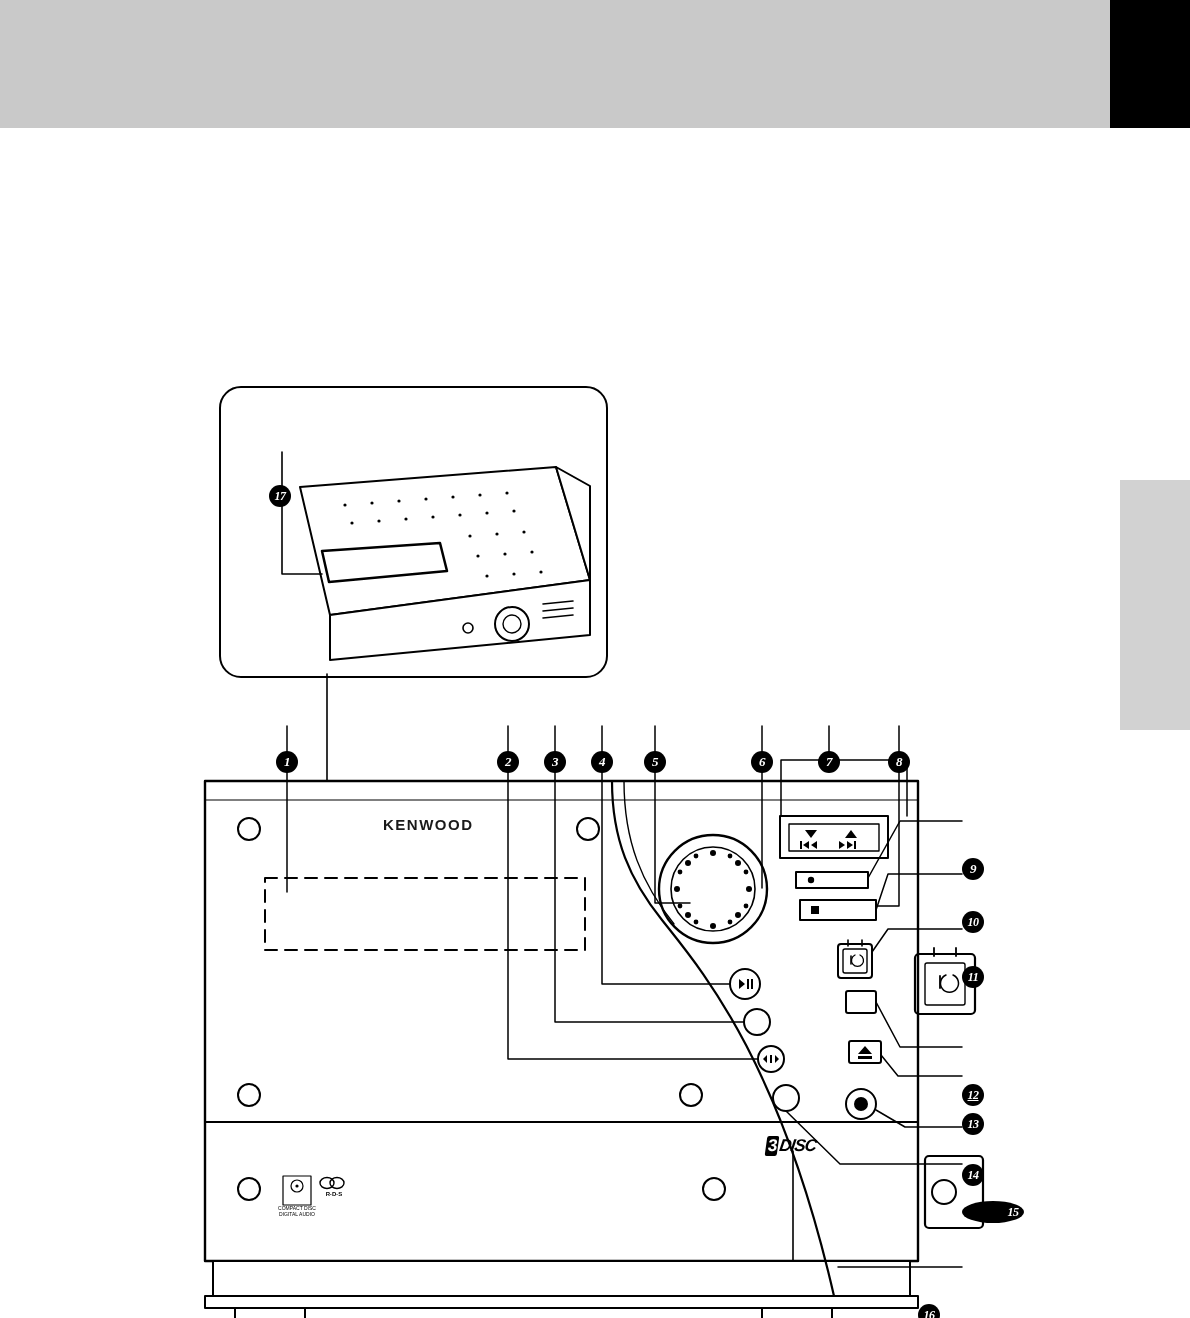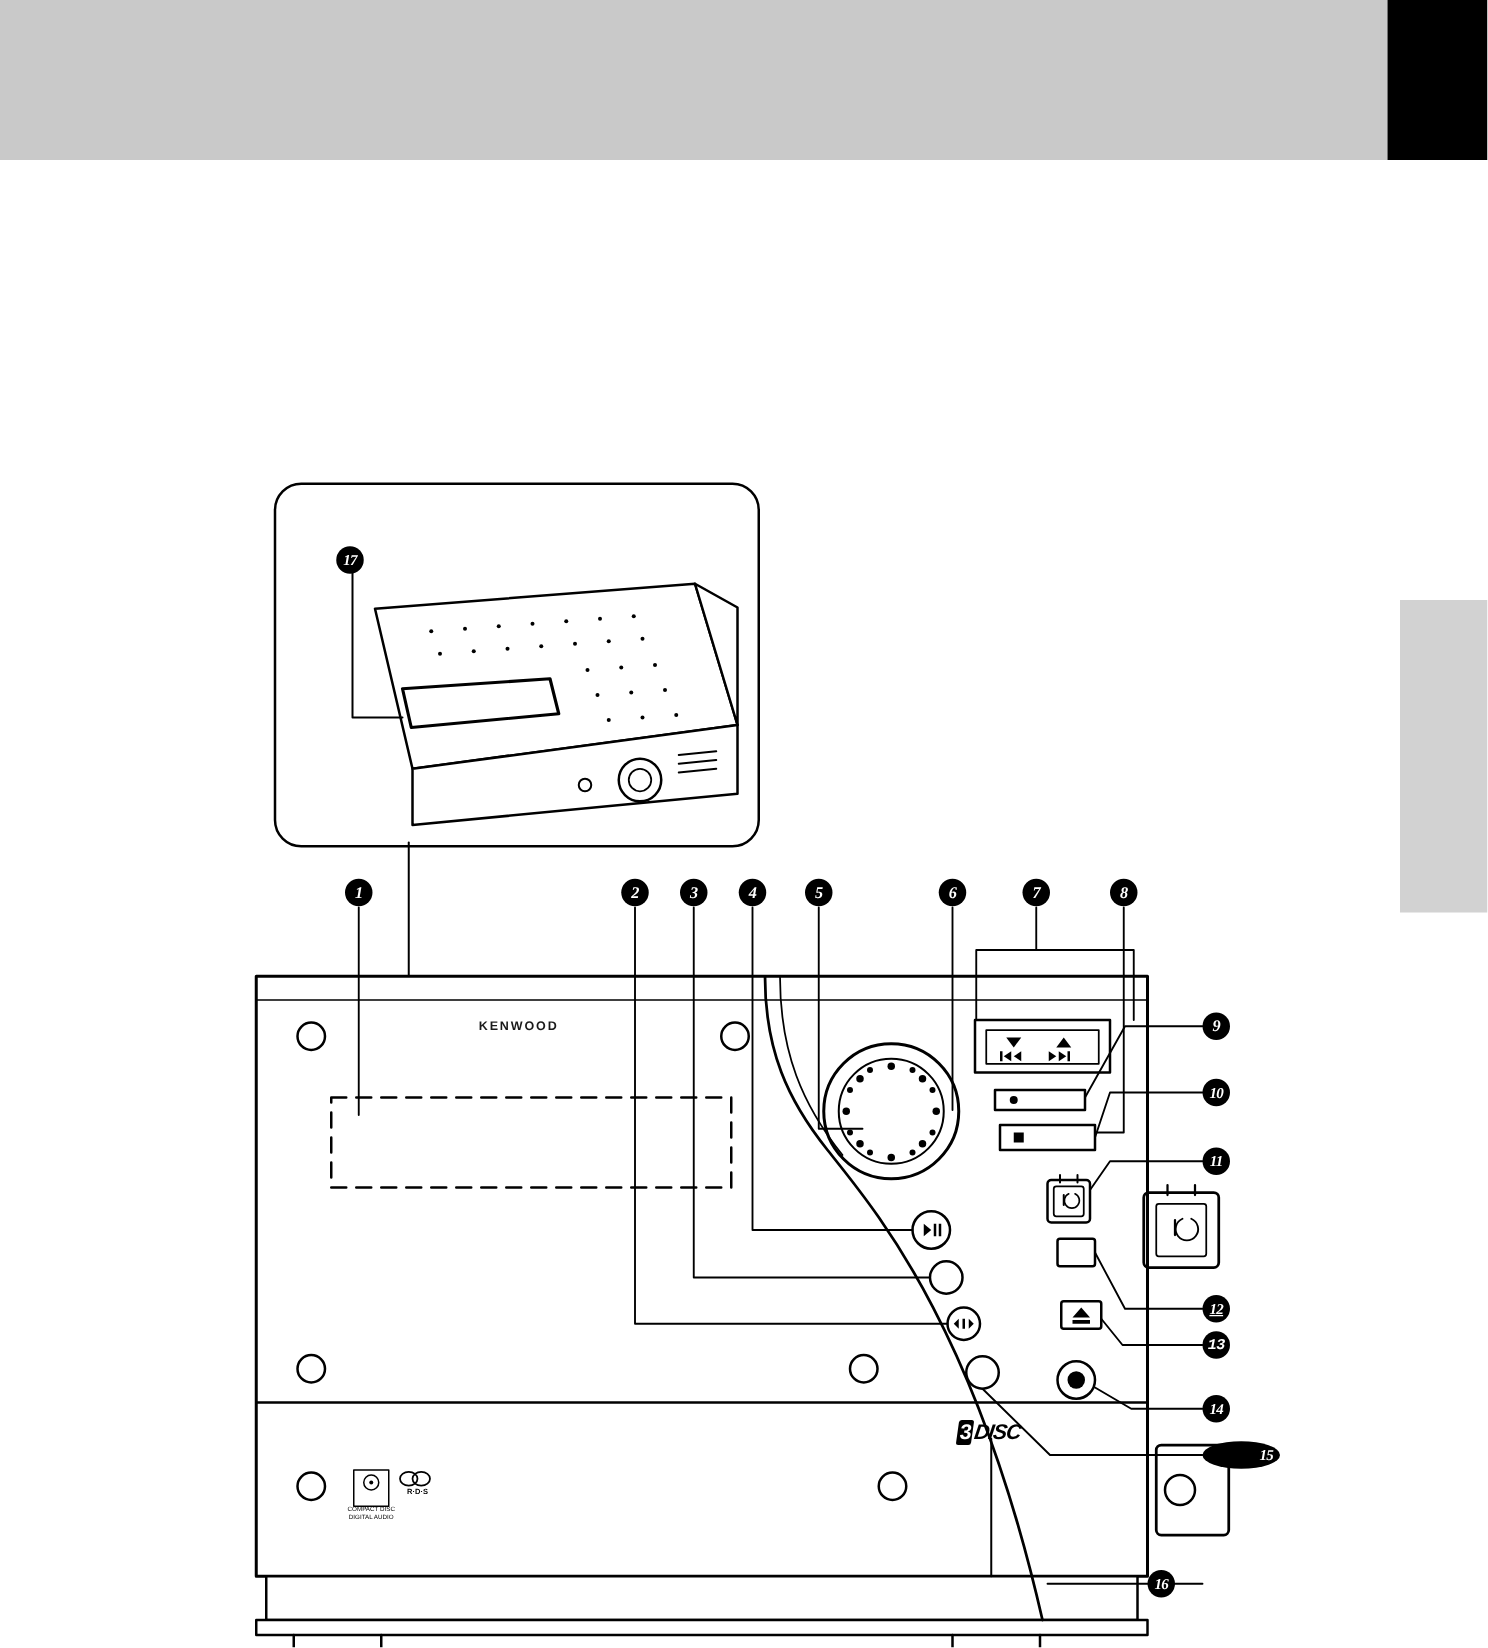--- a/index.html
+++ b/index.html
@@ -70,30 +70,31 @@
     border-radius: 50%;
     background: #000;
     color: #fff;
     font-family: "Liberation Serif", serif;
     font-style: italic;
     font-weight: bold;
     font-size: 13px;
     line-height: 22px;
     text-align: center;
     letter-spacing: -0.5px;
+    margin-top: 48px;
   }
   .num.wide { font-size: 12px; }
 
   
   .kenwood {
     position: absolute;
     left: 383px;
     top: 816px;
     font-family: "Liberation Sans", sans-serif;
-    font-size: 10px;
+    font-size: 15px;
     font-weight: bold;
     letter-spacing: 1.5px;
     color: #1a1a1a;
   }
   .disc-logo {
     position: absolute;
     left: 766px;
     top: 1136px;
     font-family: "Liberation Sans", sans-serif;
     font-size: 17px;
@@ -356,17 +357,17 @@
 <div class="num" style="left:544px; top:703px;">3</div>
 <div class="num" style="left:591px; top:703px;">4</div>
 <div class="num" style="left:644px; top:703px;">5</div>
 <div class="num" style="left:751px; top:703px;">6</div>
 <div class="num" style="left:818px; top:703px;">7</div>
 <div class="num" style="left:888px; top:703px;">8</div>
 <div class="num" style="left:962px; top:810px;">9</div>
 <div class="num wide" style="left:962px; top:863px;">10</div>
 <div class="num wide" style="left:962px; top:918px;">11</div>
 <div class="num wide" style="left:962px; top:1036px;text-decoration:underline;">12</div>
-<div class="num wide" style="left:962px; top:1065px;font-family:Liberation Mono, monospace;">13</div>
+<div class="num wide" style="left:962px; top:1065px;">13</div>
 <div class="num wide" style="left:962px; top:1116px;">14</div>
 <div class="num wide" style="left:962px; top:1153px;padding-left:40px;">15</div>
 <div class="num wide" style="left:918px; top:1256px;">16</div>
 <div class="num wide" style="left:269px; top:437px;">17</div>
 
 </body></html>

